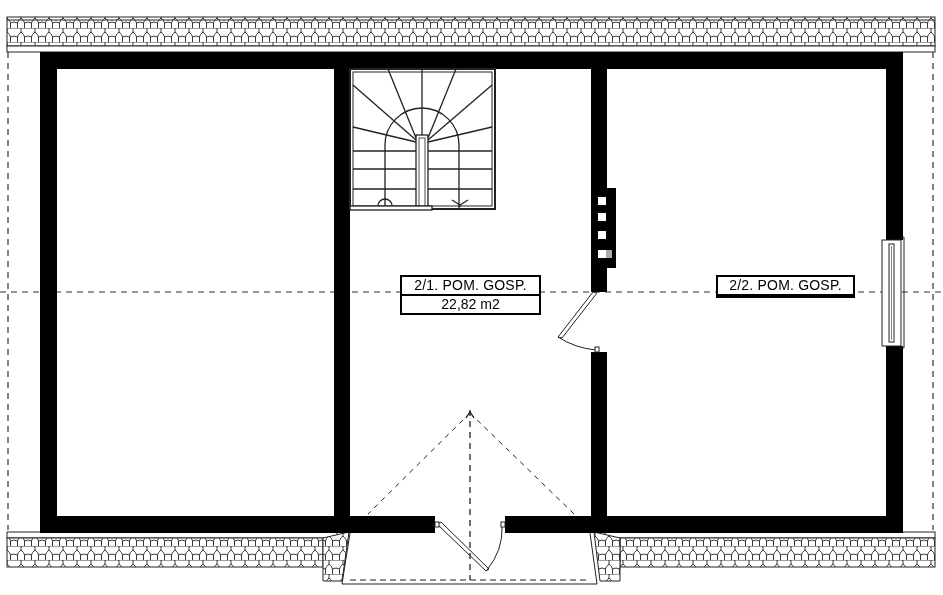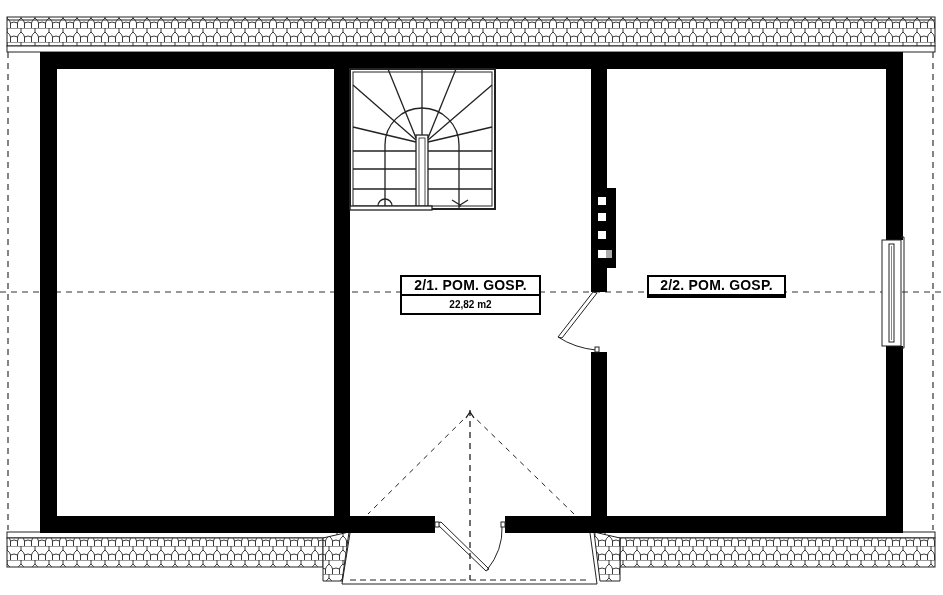--- a/index.html
+++ b/index.html
@@ -1,20 +1,20 @@
 <!DOCTYPE html>
 <html><head>
 <meta charset="utf-8">
 <style>
   html,body{margin:0;padding:0;background:#fff;}
   body{width:943px;height:595px;overflow:hidden;position:relative;font-family:"Liberation Sans",sans-serif;}
   svg{position:absolute;left:0;top:0;}
-  .label-box{position:absolute;border:2px solid #000;background:#fff;text-align:center;font-weight:bold;color:#000;font-family:"Liberation Sans",sans-serif;}
+  .label-box{position:absolute;border:2px solid #000;background:#fff;text-align:center;font-weight:normal;color:#000;font-family:"Liberation Sans",sans-serif;}
   .label-box .name{font-size:14px;line-height:17px;border-bottom:2px solid #000;padding:0 3px;letter-spacing:0.2px;}
-  .label-box .area{font-size:10px;line-height:17px;}
+  .label-box .area{font-size:14px;line-height:17px;}
 </style>
 </head>
 <body>
 
 <svg width="943" height="595" viewBox="0 0 943 595" xmlns="http://www.w3.org/2000/svg">
   <defs>
     <pattern id="tiles" x="7" y="0" width="14" height="14" patternUnits="userSpaceOnUse">
       <rect width="14" height="14" fill="#fff"></rect>
       <path d="M0 0 H14 M0 0 V4 M14 0 V4 M0 4 Q3.5 7 3.5 9 V14 M14 4 Q10.5 7 10.5 9 V14 M3.5 9 Q7 7 10.5 9" fill="none" stroke="#222" stroke-width="0.9"></path>
     </pattern>
@@ -116,15 +116,15 @@
     <line x1="590" y1="533" x2="597" y2="584"></line>
     <line x1="350" y1="580" x2="590" y2="580" stroke-dasharray="6,4"></line>
   </g>
 </svg>
 
 <div class="label-box" style="left:400px;top:275px;width:137px;">
   <div class="name">2/1. POM. GOSP.</div>
   <div class="area">22,82 m2</div>
 </div>
 
-<div class="label-box" style="left:647px;top:275px;width:135px;">
+<div class="label-box" style="left:716px;top:275px;width:135px;">
   <div class="name">2/2. POM. GOSP.</div>
 </div>
 
 </body></html>

